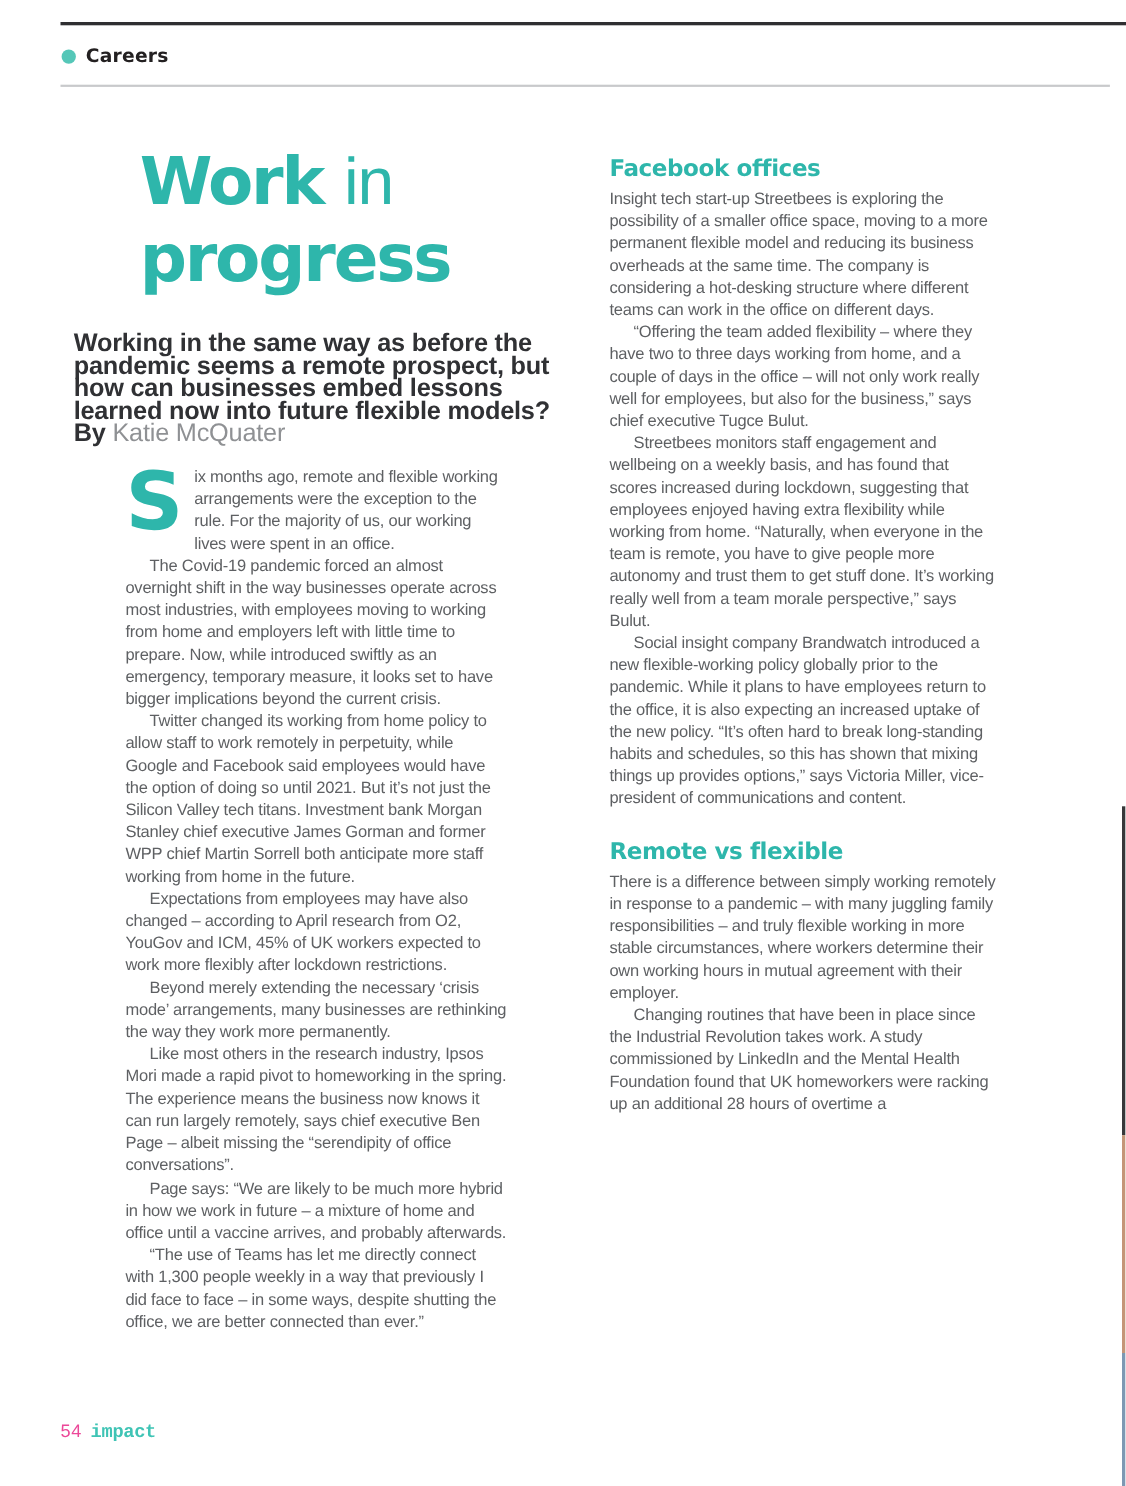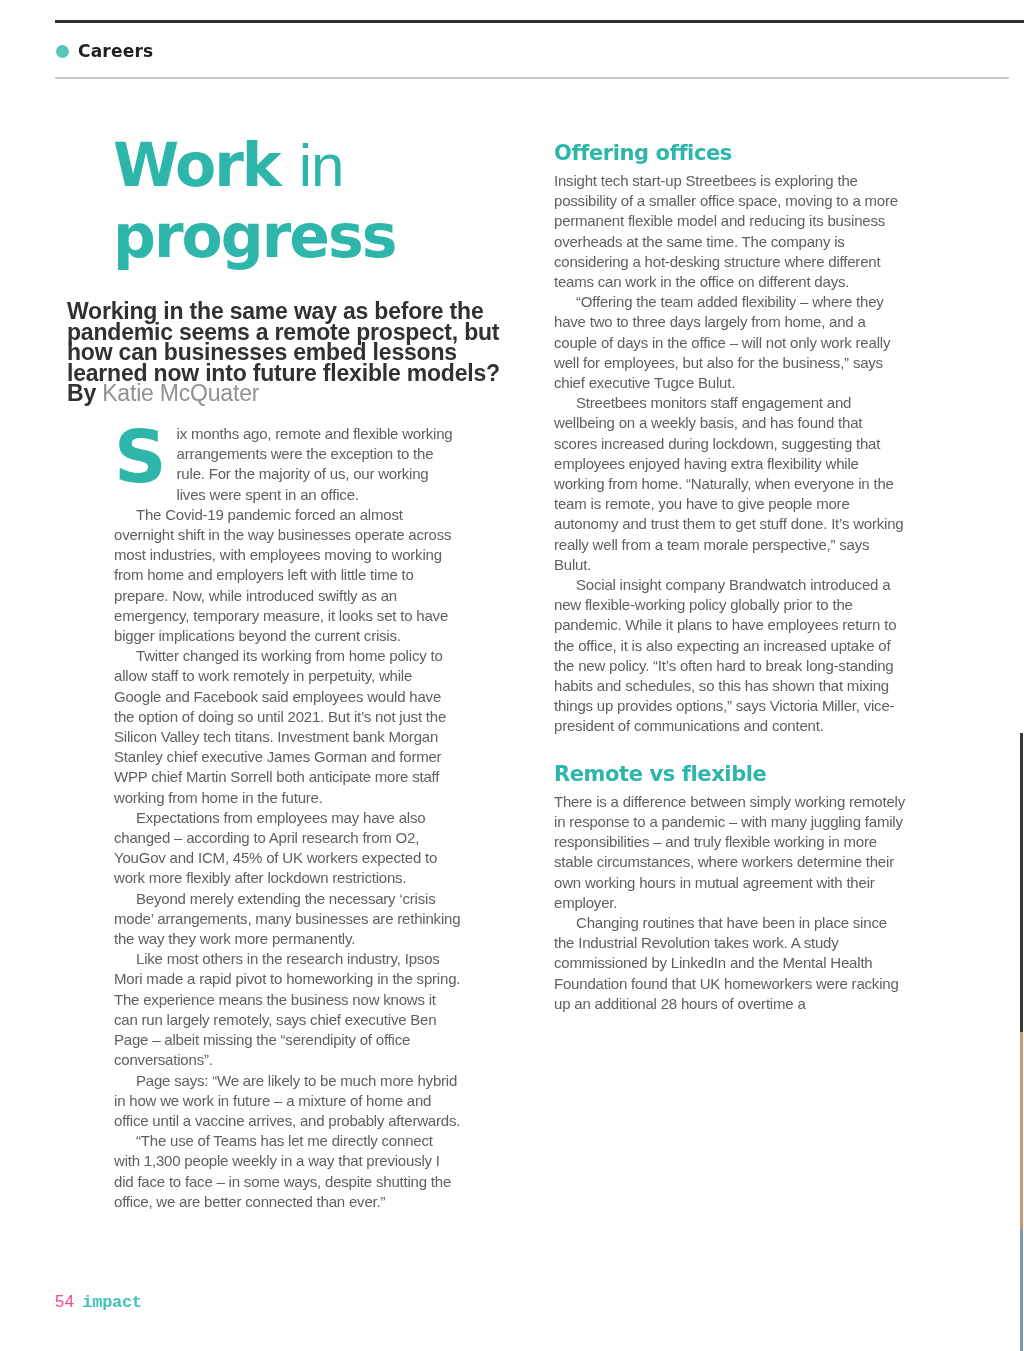--- a/index.html
+++ b/index.html
@@ -14,21 +14,21 @@
   .kicker { position:absolute; top:41px; left:56px; display:flex; align-items:center; gap:9px; }
   .kicker-dot { width:13px; height:13px; border-radius:50%; background:#55c7b8; }
   .kicker-label {
     font-family:"DejaVu Sans", sans-serif; font-weight:bold; font-size:17px;
     color:#232021; letter-spacing:0.2px;
   }
   .kicker-rule { position:absolute; top:77px; left:55px; right:15px; height:2px; background:#c8c9cb; }
 
   
   .article-title {
-    position:absolute; top:130px; left:113px;
+    position:absolute; top:130px; left:127px;
     font-family:"DejaVu Sans", sans-serif; font-weight:bold;
     font-size:60px; line-height:70px; color:#2eb6ab; letter-spacing:-2px;
   }
   .article-title .light { font-family:"Liberation Sans", sans-serif; font-weight:400; letter-spacing:-1px; }
   .standfirst {
     position:absolute; top:301px; left:67px; width:452px;
     font-weight:bold; font-size:23px; line-height:20.5px;
     color:#303134; letter-spacing:-0.2px;
   }
   .standfirst .byline { font-weight:normal; color:#8f9194; }
@@ -97,23 +97,23 @@
   <p class="indent">The Covid-19 pandemic forced an almost overnight shift in the way businesses operate across most industries, with employees moving to working from home and employers left with little time to prepare. Now, while introduced swiftly as an emergency, temporary measure, it looks set to have bigger implications beyond the current crisis.</p>
   <p class="indent">Twitter changed its working from home policy to allow staff to work remotely in perpetuity, while Google and Facebook said employees would have the option of doing so until 2021. But it’s not just the Silicon Valley tech titans. Investment bank Morgan Stanley chief executive James Gorman and former WPP chief Martin Sorrell both anticipate more staff working from home in the future.</p>
   <p class="indent">Expectations from employees may have also changed – according to April research from O2, YouGov and ICM, 45% of UK workers expected to work more flexibly after lockdown restrictions.</p>
   <p class="indent">Beyond merely extending the necessary ‘crisis mode’ arrangements, many businesses are rethinking the way they work more permanently.</p>
   <p class="indent">Like most others in the research industry, Ipsos Mori made a rapid pivot to homeworking in the spring. The experience means the business now knows it can run largely remotely, says chief executive Ben Page – albeit missing the “serendipity of office conversations”.</p>
   <p class="indent">Page says: “We are likely to be much more hybrid in how we work in future – a mixture of home and office until a vaccine arrives, and probably afterwards.</p>
   <p class="indent">“The use of Teams has let me directly connect with 1,300 people weekly in a way that previously I did face to face – in some ways, despite shutting the office, we are better connected than ever.”</p>
 </div>
 
 <div class="col col-right">
-  <h2 class="subhead">Offering offices</h2>
+  <h2 class="subhead">Facebook offices</h2>
   <p>Insight tech start-up Streetbees is exploring the possibility of a smaller office space, moving to a more permanent flexible model and reducing its business overheads at the same time. The company is considering a hot-desking structure where different teams can work in the office on different days.</p>
-  <p class="indent">“Offering the team added flexibility – where they have two to three days largely from home, and a couple of days in the office – will not only work really well for employees, but also for the business,” says chief executive Tugce Bulut.</p>
+  <p class="indent">“Offering the team added flexibility – where they have two to three days working from home, and a couple of days in the office – will not only work really well for employees, but also for the business,” says chief executive Tugce Bulut.</p>
   <p class="indent">Streetbees monitors staff engagement and wellbeing on a weekly basis, and has found that scores increased during lockdown, suggesting that employees enjoyed having extra flexibility while working from home. “Naturally, when everyone in the team is remote, you have to give people more autonomy and trust them to get stuff done. It’s working really well from a team morale perspective,” says Bulut.</p>
   <p class="indent">Social insight company Brandwatch introduced a new flexible-working policy globally prior to the pandemic. While it plans to have employees return to the office, it is also expecting an increased uptake of the new policy. “It’s often hard to break long-standing habits and schedules, so this has shown that mixing things up provides options,” says Victoria Miller, vice-president of communications and content.</p>
   <h2 class="subhead second">Remote vs flexible</h2>
   <p>There is a difference between simply working remotely in response to a pandemic – with many juggling family responsibilities – and truly flexible working in more stable circumstances, where workers determine their own working hours in mutual agreement with their employer.</p>
   <p class="indent">Changing routines that have been in place since the Industrial Revolution takes work. A study commissioned by LinkedIn and the Mental Health Foundation found that UK homeworkers were racking up an additional 28 hours of overtime a</p>
 </div>
 
 <div class="page-footer">
   <span class="page-number">54</span>
   <span class="magazine-logo">impact</span>

